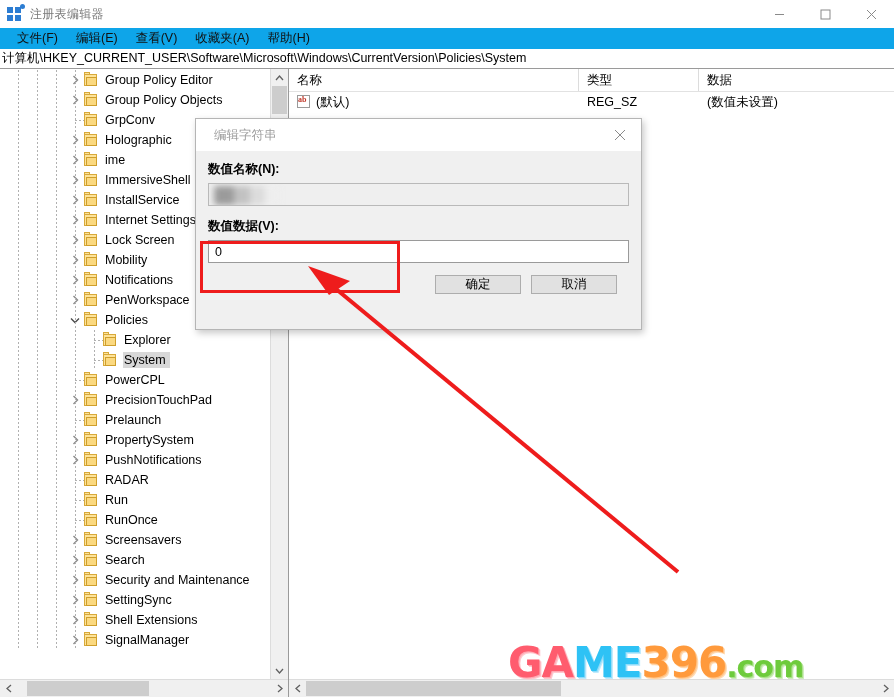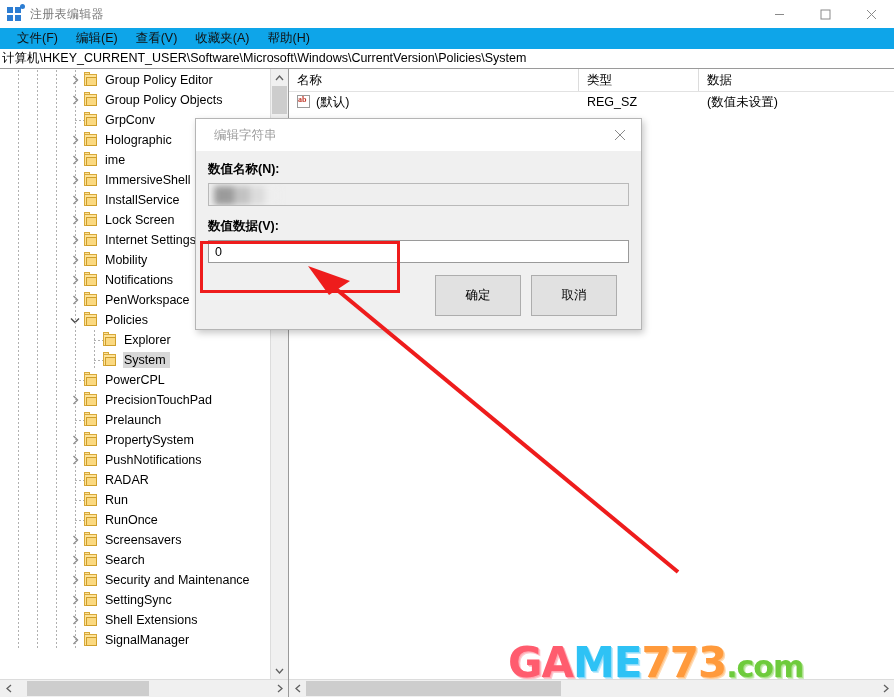--- a/index.html
+++ b/index.html
@@ -96,21 +96,21 @@
   .dlg-body{flex:1 1 auto;padding:10px 12px 0 12px;position:relative;}
   .dlg-label{font-size:12.5px;color:#000;margin-bottom:5px;font-weight:600;}
   .dlg-input{height:23px;border:1px solid #9a9a9a;background:#fff;box-sizing:border-box;
              display:flex;align-items:center;padding-left:6px;font-size:12.5px;color:#000;}
   .dlg-input.readonly{background:#efefef;border-color:#b9b9b9;position:relative;overflow:hidden;}
   .blurred{position:absolute;left:5px;top:2px;width:66px;height:19px;filter:blur(3px);
     background:linear-gradient(90deg,#9b9b9b 0 30%,#c2c2c2 30% 55%,#dcdcdc 55% 78%,#eeeeee 78% 100%);
     border-radius:3px;}
   .spacer{height:12px;}
   .dlg-buttons{display:flex;justify-content:flex-end;gap:10px;padding:12px 12px 0 0;}
-  .dbtn{width:86px;height:41px;background:#e1e1e1;border:1px solid #adadad;box-sizing:border-box;
+  .dbtn{width:86px;height:19px;background:#e1e1e1;border:1px solid #adadad;box-sizing:border-box;
         display:flex;align-items:center;justify-content:center;font-size:12.5px;color:#000;}
 
   
   .redbox{position:absolute;left:200px;top:241px;width:200px;height:52px;
           border:3px solid #ee1c1c;box-sizing:border-box;z-index:55;pointer-events:none;}
   .arrow-svg{position:absolute;left:0;top:0;width:894px;height:697px;z-index:56;pointer-events:none;}
 
   
   .watermark{position:absolute;left:508px;top:642px;z-index:70;pointer-events:none;
              font-family:"DejaVu Sans",sans-serif;font-weight:bold;font-size:42px;letter-spacing:-1px;
@@ -301,39 +301,39 @@
               <div class="twist">
                 <svg width="7" height="10" viewBox="0 0 7 10">
                   <polyline points="1.5,1 5.5,5 1.5,9" fill="none" stroke="#8a8a8a" stroke-width="1.4"></polyline>
                 </svg>
               </div>
               <div class="folder">
                 <div class="f-tab"></div>
                 <div class="f-back"></div>
                 <div class="f-front"></div>
               </div>
+              <span class="tlabel">Internet Settings</span>
+            </div>
+            <div class="tnode">
+              <div class="guide" style="left: 10px;"></div>
+              <div class="guide" style="left: 29px;"></div>
+              <div class="guide" style="left: 48px;"></div>
+              <div class="guide" style="left: 67px;"></div>
+              <div style="width: 59px; flex: 0 0 auto;"></div>
+              <div class="twist">
+                <svg width="7" height="10" viewBox="0 0 7 10">
+                  <polyline points="1.5,1 5.5,5 1.5,9" fill="none" stroke="#8a8a8a" stroke-width="1.4"></polyline>
+                </svg>
+              </div>
+              <div class="folder">
+                <div class="f-tab"></div>
+                <div class="f-back"></div>
+                <div class="f-front"></div>
+              </div>
               <span class="tlabel">Lock Screen</span>
-            </div>
-            <div class="tnode">
-              <div class="guide" style="left: 10px;"></div>
-              <div class="guide" style="left: 29px;"></div>
-              <div class="guide" style="left: 48px;"></div>
-              <div class="guide" style="left: 67px;"></div>
-              <div style="width: 59px; flex: 0 0 auto;"></div>
-              <div class="twist">
-                <svg width="7" height="10" viewBox="0 0 7 10">
-                  <polyline points="1.5,1 5.5,5 1.5,9" fill="none" stroke="#8a8a8a" stroke-width="1.4"></polyline>
-                </svg>
-              </div>
-              <div class="folder">
-                <div class="f-tab"></div>
-                <div class="f-back"></div>
-                <div class="f-front"></div>
-              </div>
-              <span class="tlabel">Internet Settings</span>
             </div>
             <div class="tnode">
               <div class="guide" style="left: 10px;"></div>
               <div class="guide" style="left: 29px;"></div>
               <div class="guide" style="left: 48px;"></div>
               <div class="guide" style="left: 67px;"></div>
               <div style="width: 59px; flex: 0 0 auto;"></div>
               <div class="twist">
                 <svg width="7" height="10" viewBox="0 0 7 10">
                   <polyline points="1.5,1 5.5,5 1.5,9" fill="none" stroke="#8a8a8a" stroke-width="1.4"></polyline>
@@ -774,16 +774,16 @@
     </div>
   </div>
 
   <div class="redbox"></div>
   <svg class="arrow-svg" viewBox="0 0 894 697">
     <line x1="678" y1="572" x2="330" y2="284" stroke="#ee1c1c" stroke-width="4"></line>
     <polygon points="308,266 350,281 329,295" fill="#ee1c1c"></polygon>
   </svg>
 
   <div class="watermark">
-    <span class="wm-s wm-pink">GA</span><span class="wm-s wm-blue">ME</span><span class="wm-s wm-orange">773</span><span class="wm-s wm-green">.com</span>
+    <span class="wm-s wm-pink">GA</span><span class="wm-s wm-blue">ME</span><span class="wm-s wm-orange">396</span><span class="wm-s wm-green">.com</span>
   </div>
 
 </div>
 
 </body></html>

